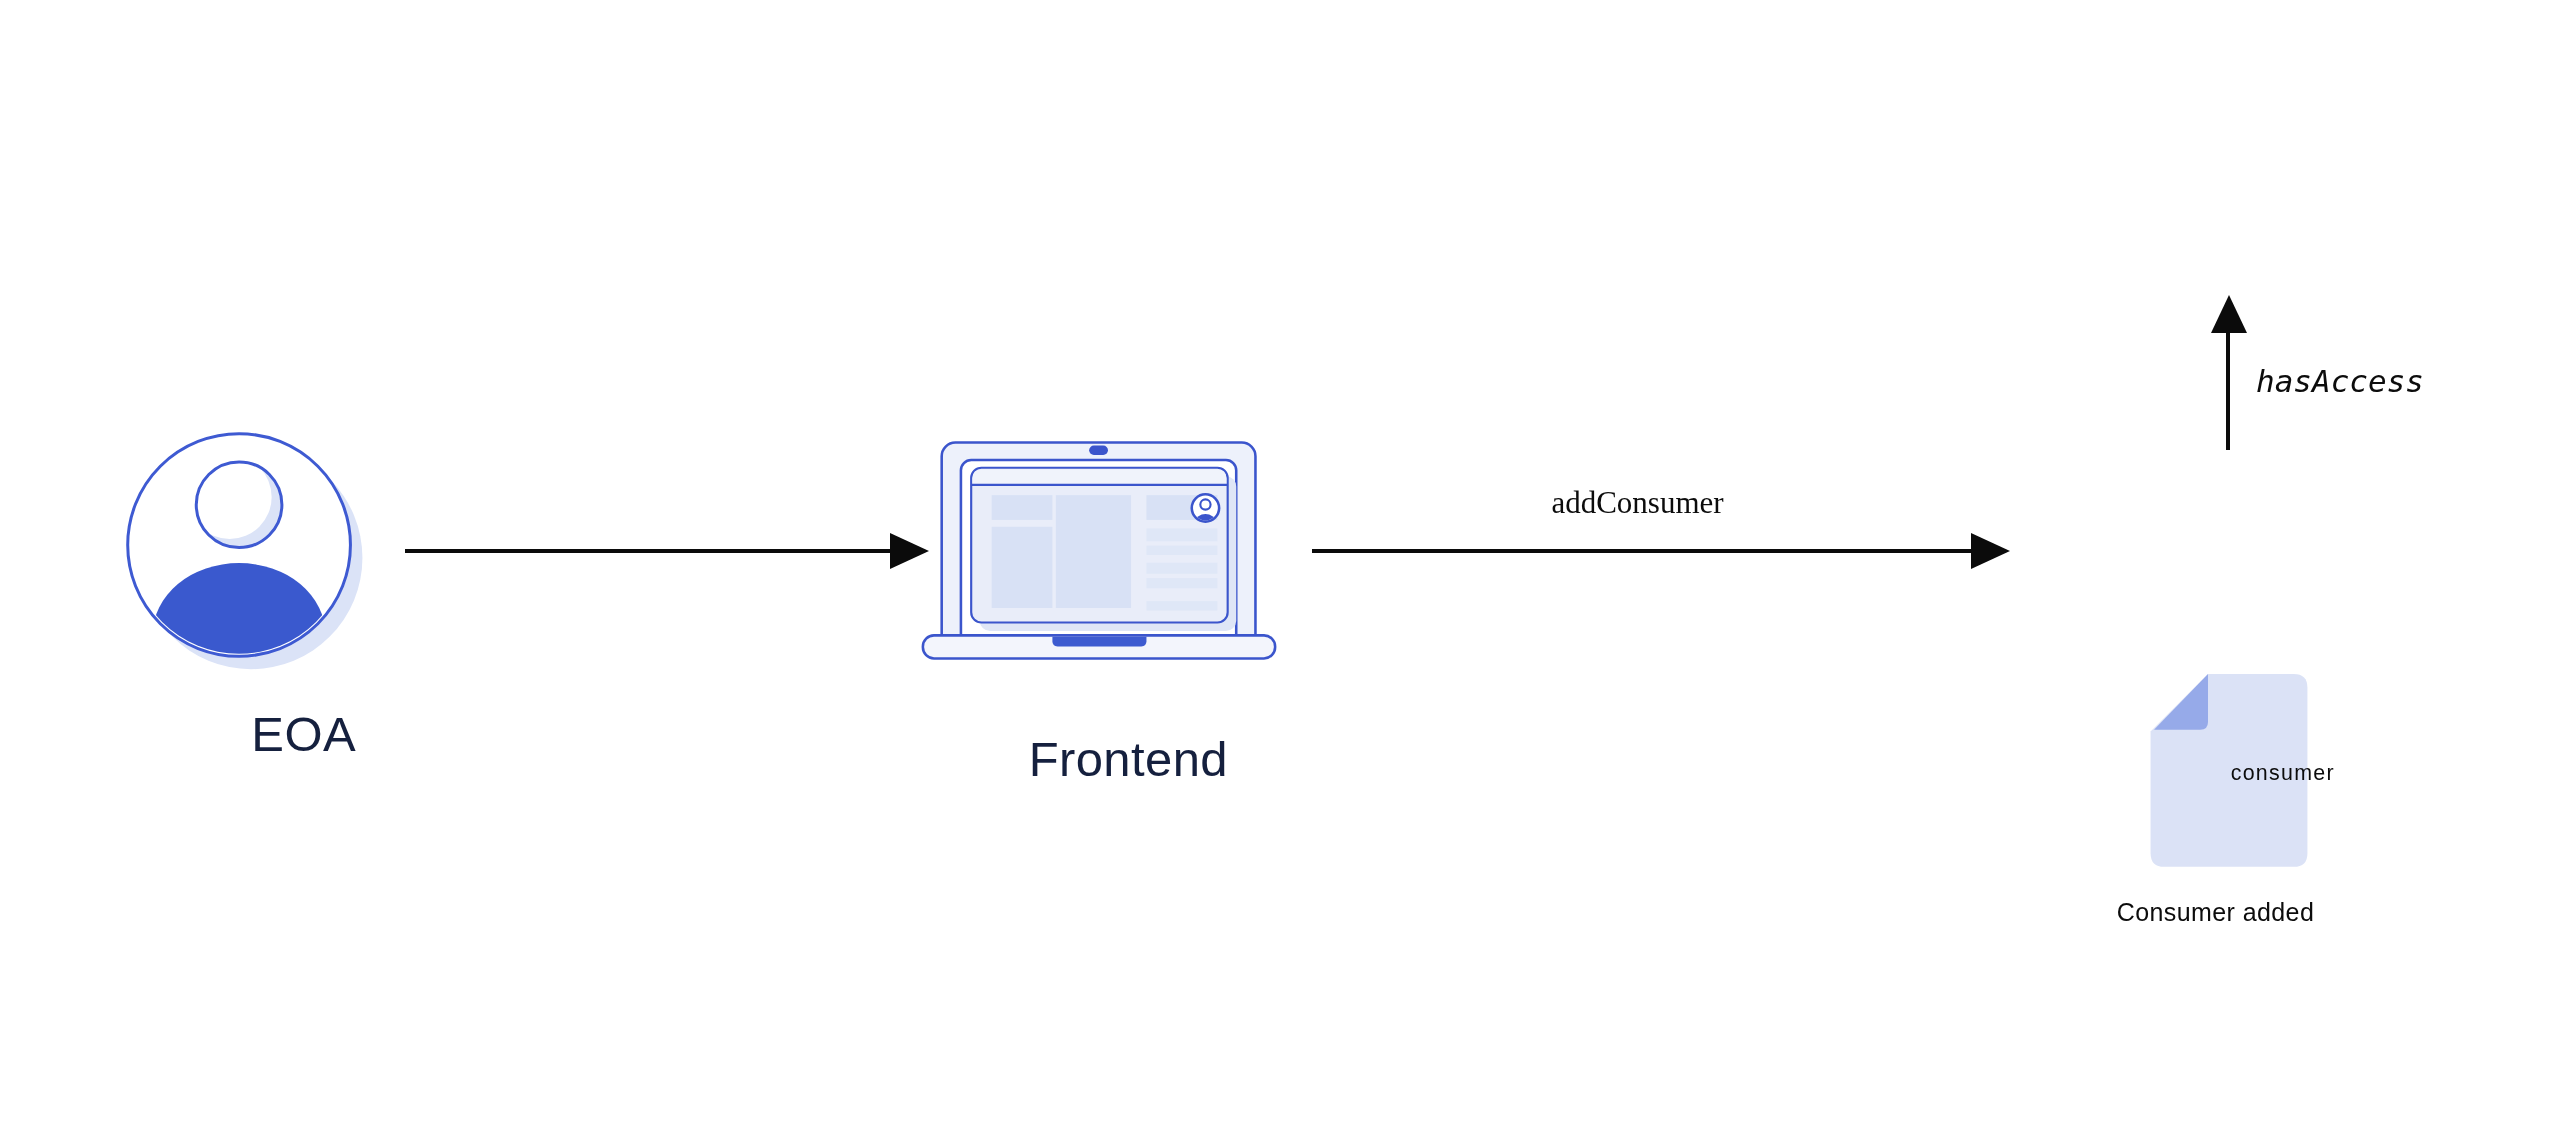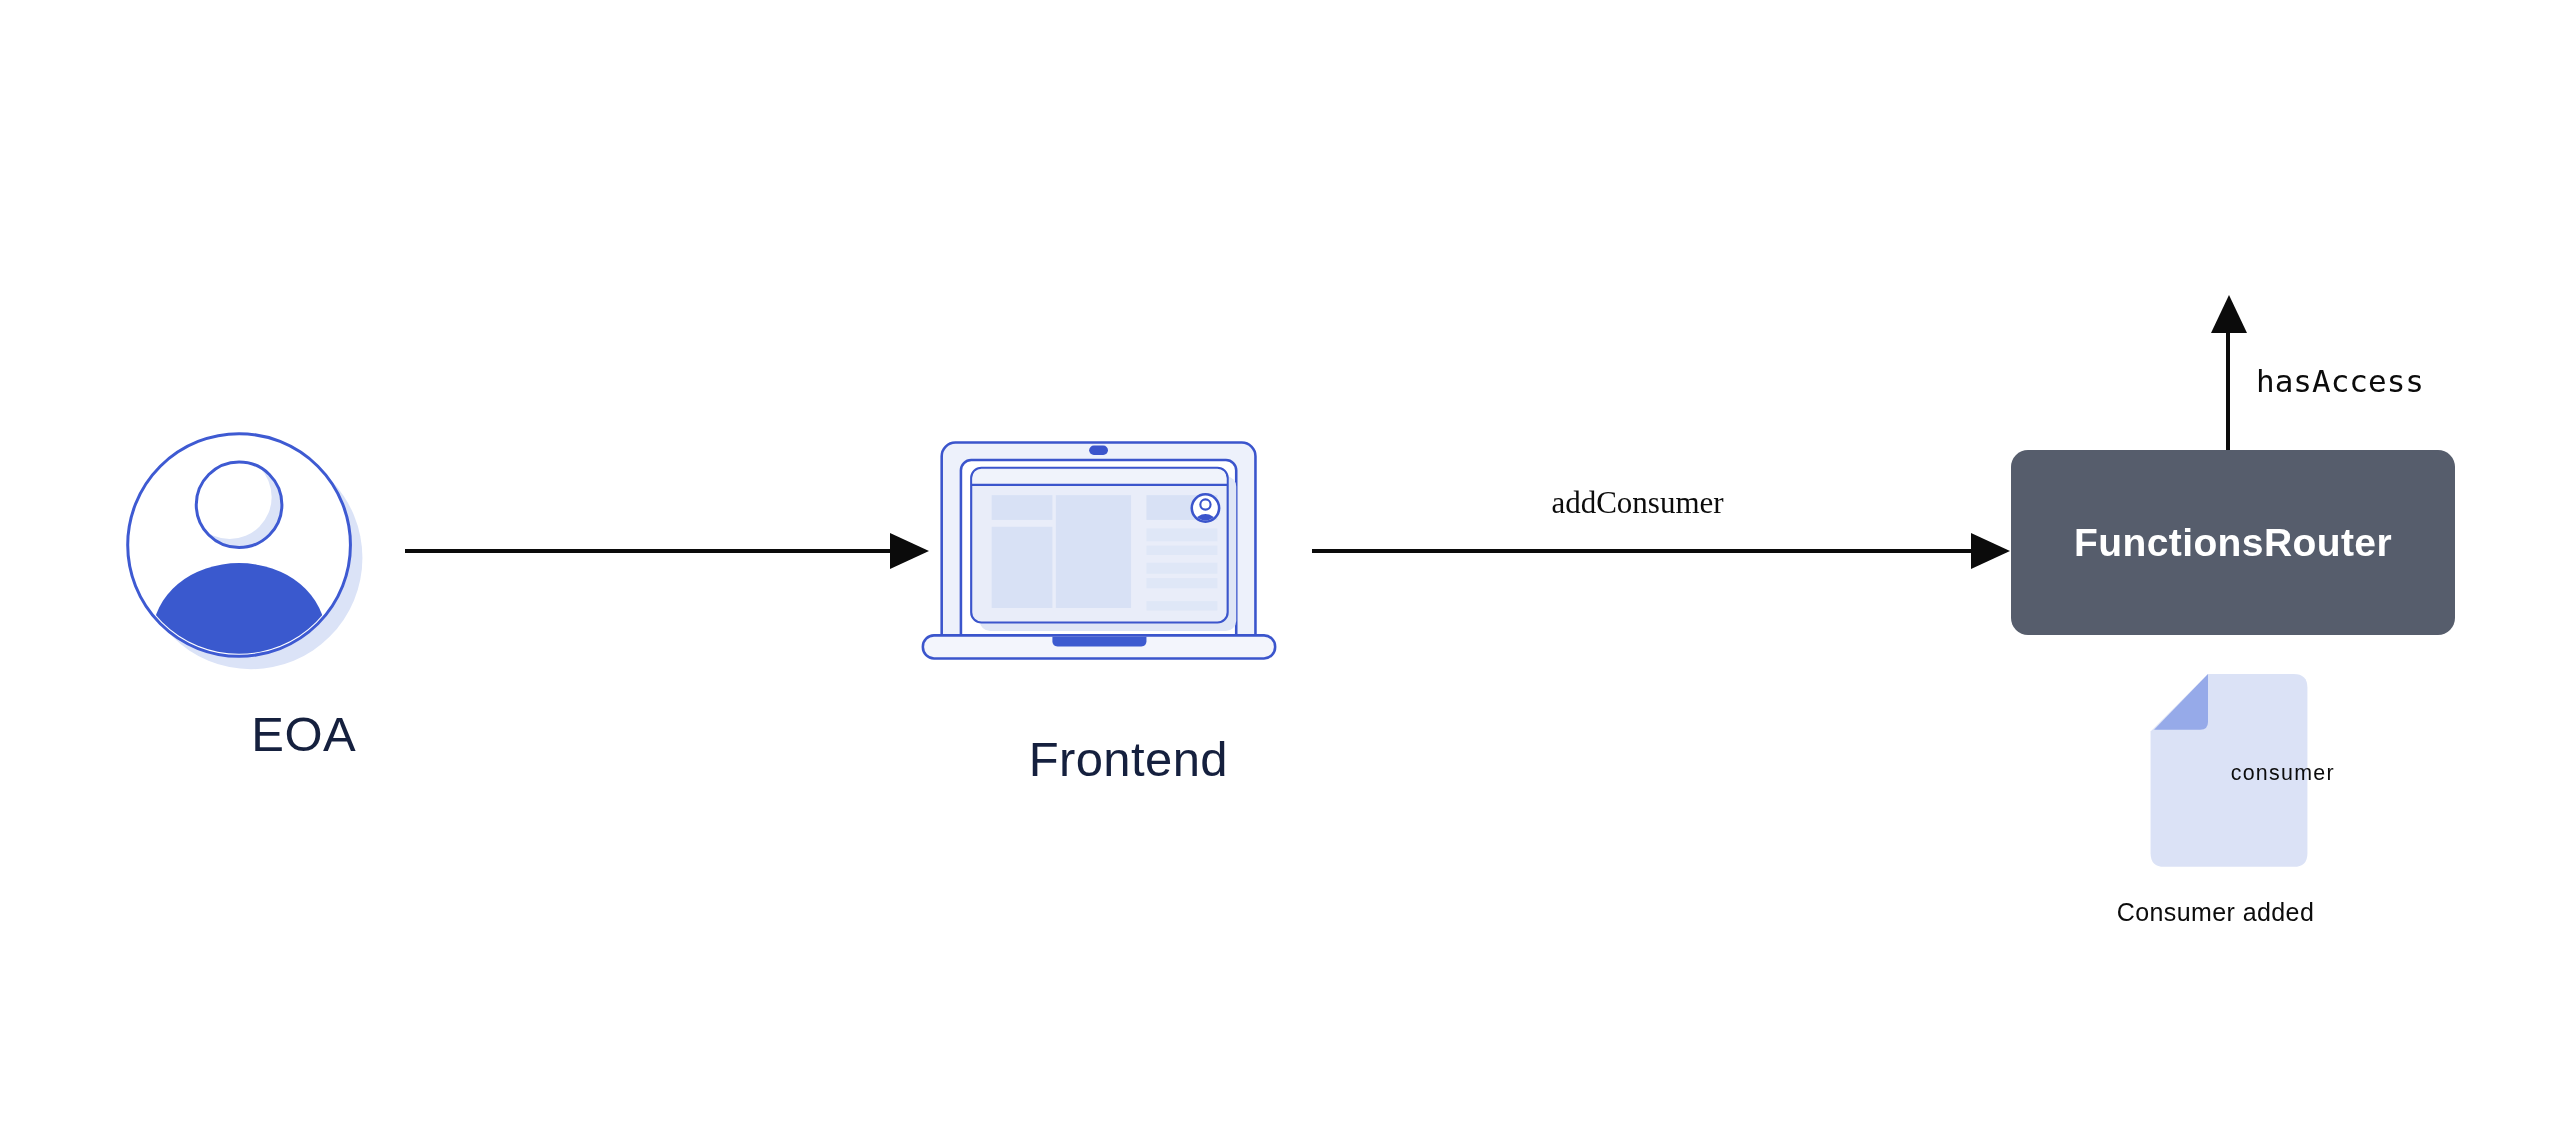--- a/index.html
+++ b/index.html
@@ -144,26 +144,23 @@
   <div>
     <div class="abs mono-label" style="left:1509px;top:485px;width:257px;text-align:center;font-family:Liberation Serif, serif;">addConsumer</div>
     <div class="arrow-line" style="left:1312px;top:549px;width:663px;height:4.3px;"></div>
     <div class="arrowhead-right" style="left:1971px;top:533px;"></div>
   </div>
 
 
   <div>
     <div class="arrow-line" style="left:2226px;top:331px;width:4.3px;height:119px;"></div>
     <div class="arrowhead-up" style="left:2211px;top:295px;"></div>
-    <div class="abs mono-label" style="left:2256px;top:363px;">hasAccess</div>
+    <div class="abs mono-label" style="left:2256px;top:363px;font-style:italic;">hasAccess</div>
   </div>
 
-  <div class="contract-box" style="left:2011px;top:450px;height:185px;">
-    <span class="box-label">FunctionsRouter</span>
-  </div>
 
   <div>
     <div class="abs" style="left:2142px;top:668px;width:180px;height:210px;">
       <svg width="180" height="210" viewBox="0 0 210 245">
         <path d="M77,7 H177 Q193,7 193,23 V216 Q193,232 177,232 H26 Q10,232 10,216 V74 Z" fill="#DBE2F6"></path>
         <path d="M77,7 L77,63 Q77,72 68,72 L14,72 Z" fill="#96AAE9"></path>
       </svg>
     </div>
     <div class="doc-text" style="left:2150px;top:761px;width:185px;text-align:right;">consumer</div>
     <div class="caption" style="left:2056px;top:898px;width:319px;">Consumer added</div>

